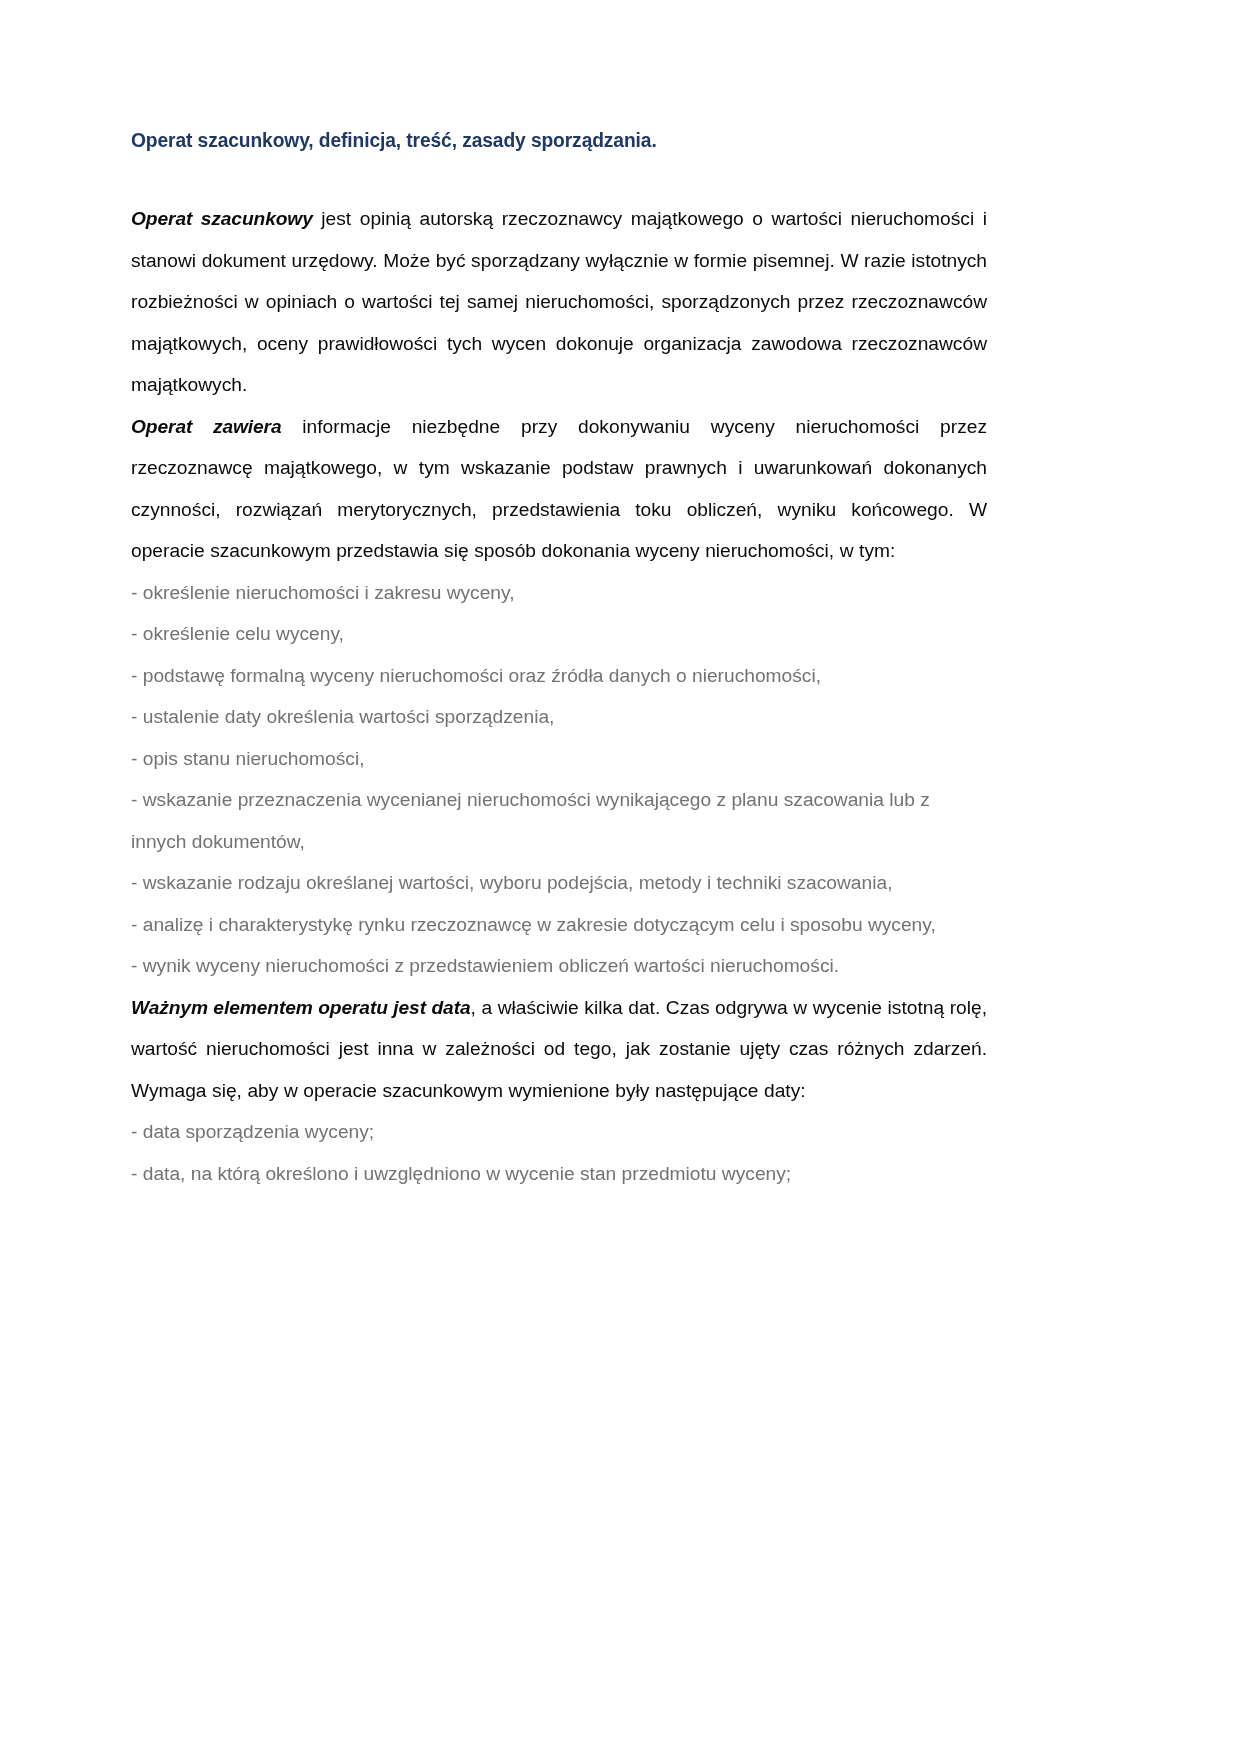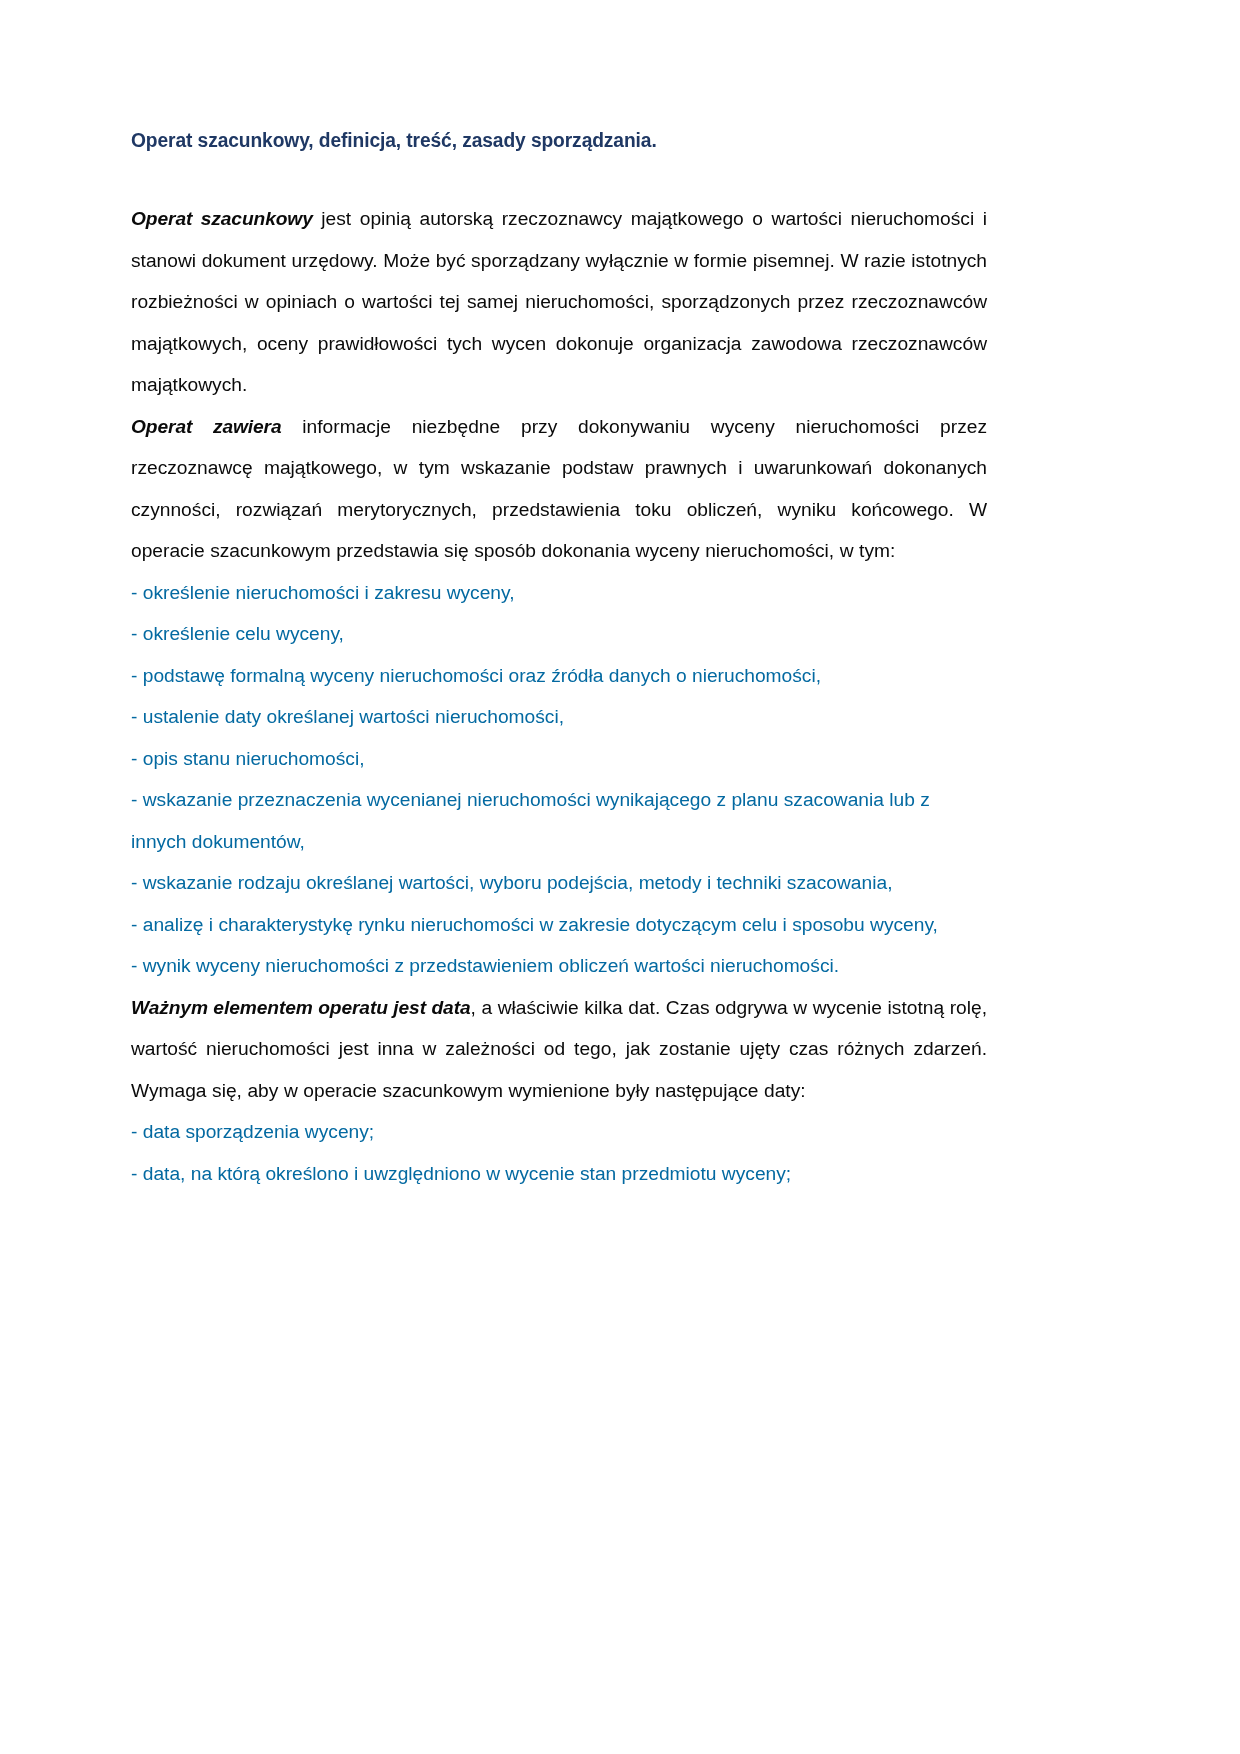--- a/index.html
+++ b/index.html
@@ -66,44 +66,44 @@
     font-style: italic;
     letter-spacing: -0.1px;
   }
 
   
   .item {
     font-size: 19.2px;
     line-height: 41.5px;
     text-align: left;
     margin: 0;
-    color: #0369a1;
+    color: #737373;
   }
 
 </style>
 </head>
 <body>
 
 <div class="page">
   <div class="content">
 
     <h1 class="doc-title">Operat szacunkowy, definicja, treść, zasady sporządzania.</h1>
 
     <p class="para"><span class="lead">Operat  szacunkowy</span><span> jest  opinią  autorską rzeczoznawcy  majątkowego o wartości  nieruchomości i stanowi dokument urzędowy. Może być sporządzany wyłącznie w formie pisemnej. W razie istotnych rozbieżności w opiniach o wartości tej samej nieruchomości, sporządzonych przez rzeczoznawców majątkowych, oceny prawidłowości tych wycen dokonuje organizacja zawodowa rzeczoznawców majątkowych.</span></p>
 
     <p class="para"><span class="lead">Operat zawiera</span><span> informacje niezbędne przy dokonywaniu wyceny nieruchomości przez rzeczoznawcę majątkowego, w tym wskazanie podstaw prawnych i uwarunkowań dokonanych czynności, rozwiązań merytorycznych, przedstawienia toku obliczeń, wyniku końcowego. W operacie szacunkowym przedstawia się sposób dokonania wyceny nieruchomości, w tym:</span></p>
 
     <p class="item">- określenie nieruchomości i zakresu wyceny,</p>
     <p class="item">- określenie celu wyceny,</p>
     <p class="item">- podstawę formalną wyceny nieruchomości oraz źródła danych o nieruchomości,</p>
-    <p class="item">- ustalenie daty określanej wartości nieruchomości,</p>
+    <p class="item">- ustalenie daty określenia wartości sporządzenia,</p>
     <p class="item">- opis stanu nieruchomości,</p>
     <p class="item">- wskazanie przeznaczenia wycenianej nieruchomości wynikającego z planu szacowania lub z innych dokumentów,</p>
     <p class="item">- wskazanie rodzaju określanej wartości, wyboru podejścia, metody i techniki szacowania,</p>
-    <p class="item">- analizę i charakterystykę rynku nieruchomości w zakresie dotyczącym celu i sposobu wyceny,</p>
+    <p class="item">- analizę i charakterystykę rynku rzeczoznawcę w zakresie dotyczącym celu i sposobu wyceny,</p>
     <p class="item">- wynik wyceny nieruchomości z przedstawieniem obliczeń wartości nieruchomości.</p>
 
     <p class="para"><span class="lead-spaced">Ważnym elementem operatu jest data</span><span>, a właściwie kilka dat. Czas odgrywa w wycenie istotną rolę, wartość nieruchomości jest inna w zależności od tego, jak zostanie ujęty czas różnych zdarzeń. Wymaga się, aby w operacie szacunkowym wymienione były następujące daty:</span></p>
 
     <p class="item">- data sporządzenia wyceny;</p>
     <p class="item">- data, na którą określono i uwzględniono w wycenie stan przedmiotu wyceny;</p>
 
   </div>
 </div>
 

